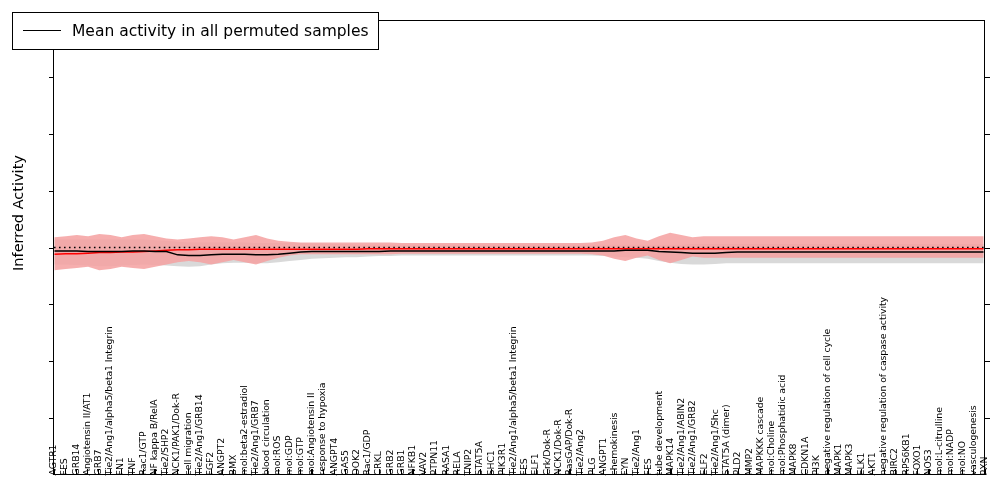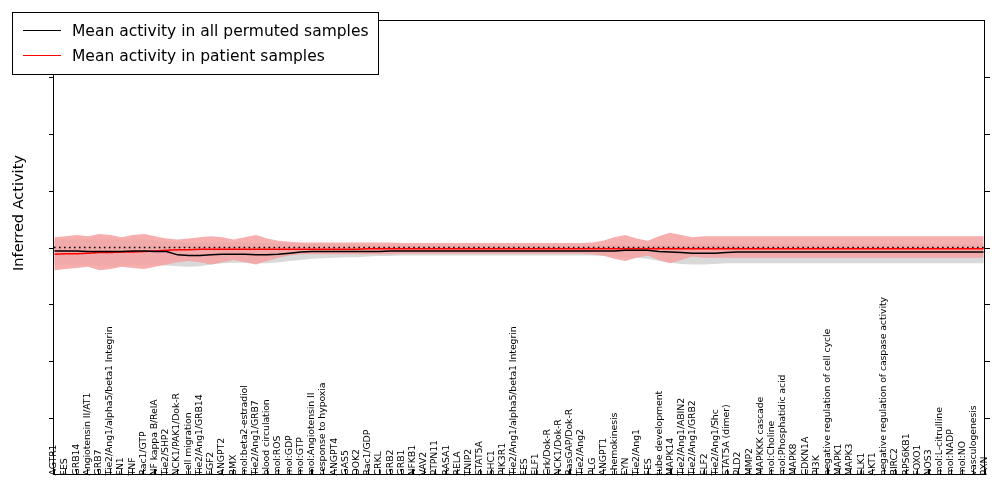--- a/index.html
+++ b/index.html
@@ -285,19 +285,15 @@
       <div class="xtick-mark" style="left: 920.283px;"></div>
       <div class="xtick-label" style="left: 935.1px;">PXN</div>
       <div class="xtick-mark" style="left: 931.5px;"></div>
     </div>
 
   <div id="legend">
     <div class="legend-row">
       <span class="legend-swatch" style="border-top-color: rgb(0, 0, 0);"></span>
       <span class="legend-text">Mean activity in all permuted samples</span>
     </div>
-    <div class="legend-row">
-      <span class="legend-swatch" style="border-top-color: rgb(255, 0, 0);"></span>
-      <span class="legend-text">Mean activity in patient samples</span>
-    </div>
   </div>
 
 </div>
 
 </body></html>

